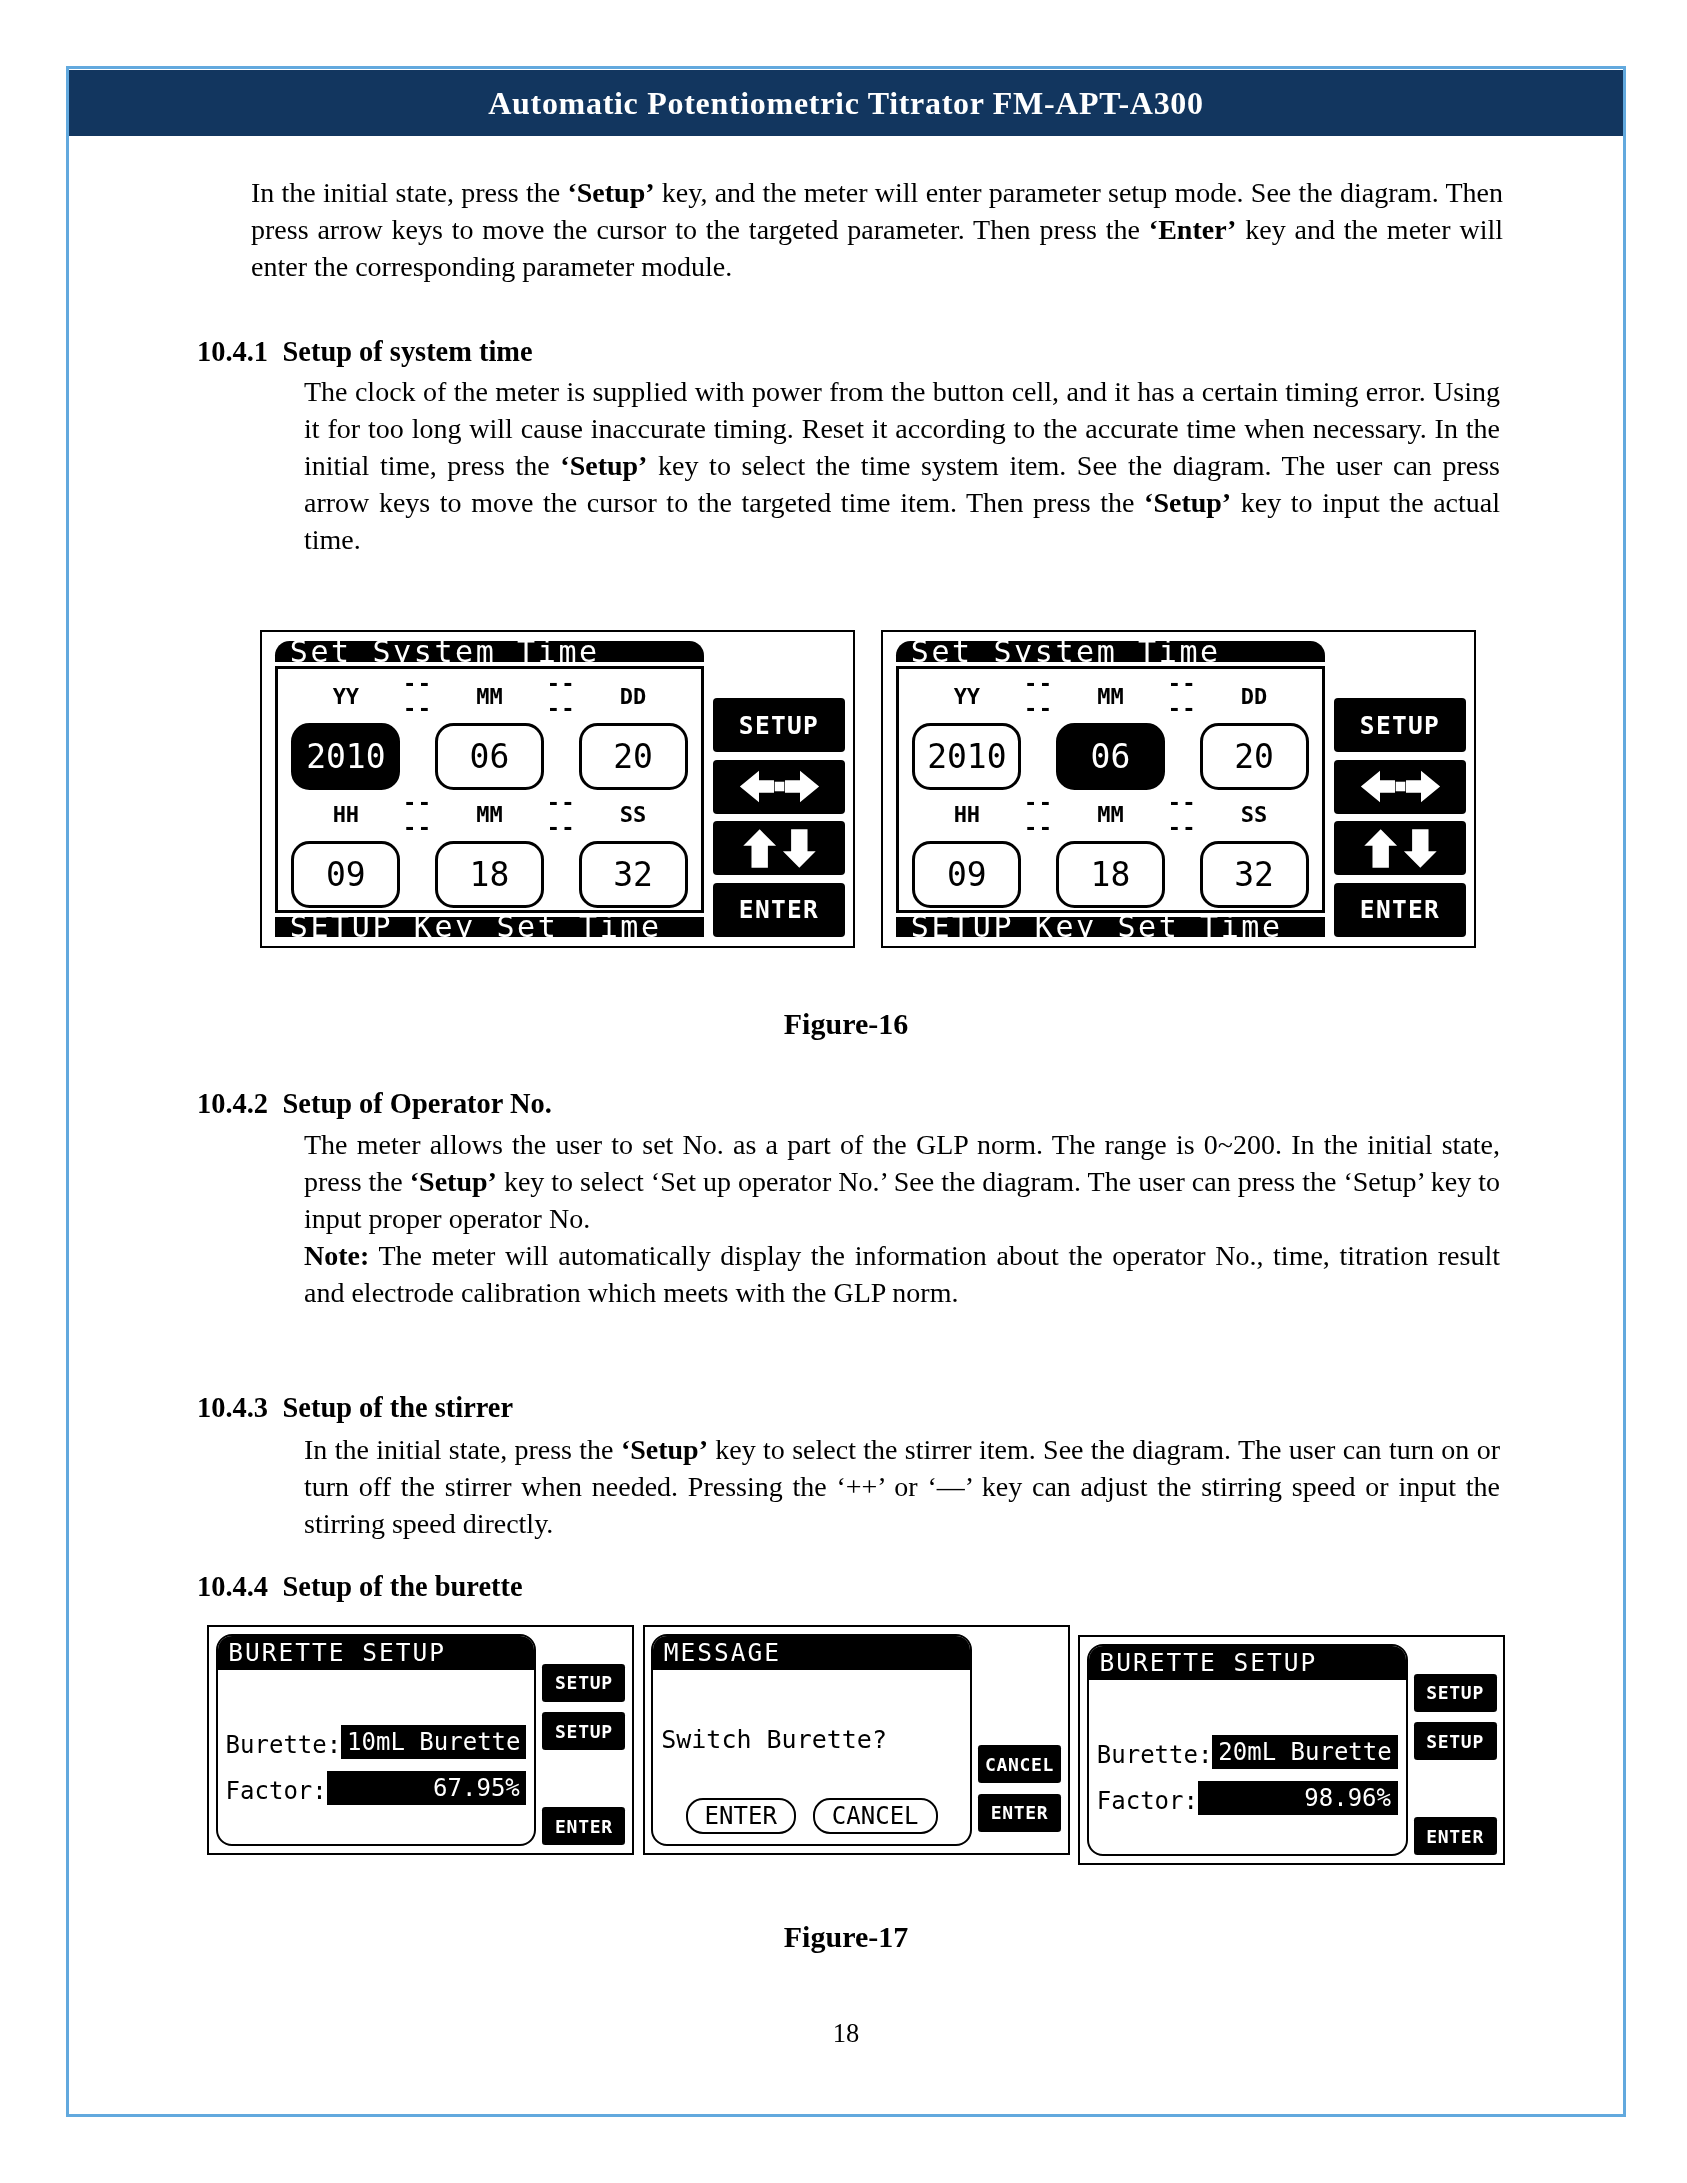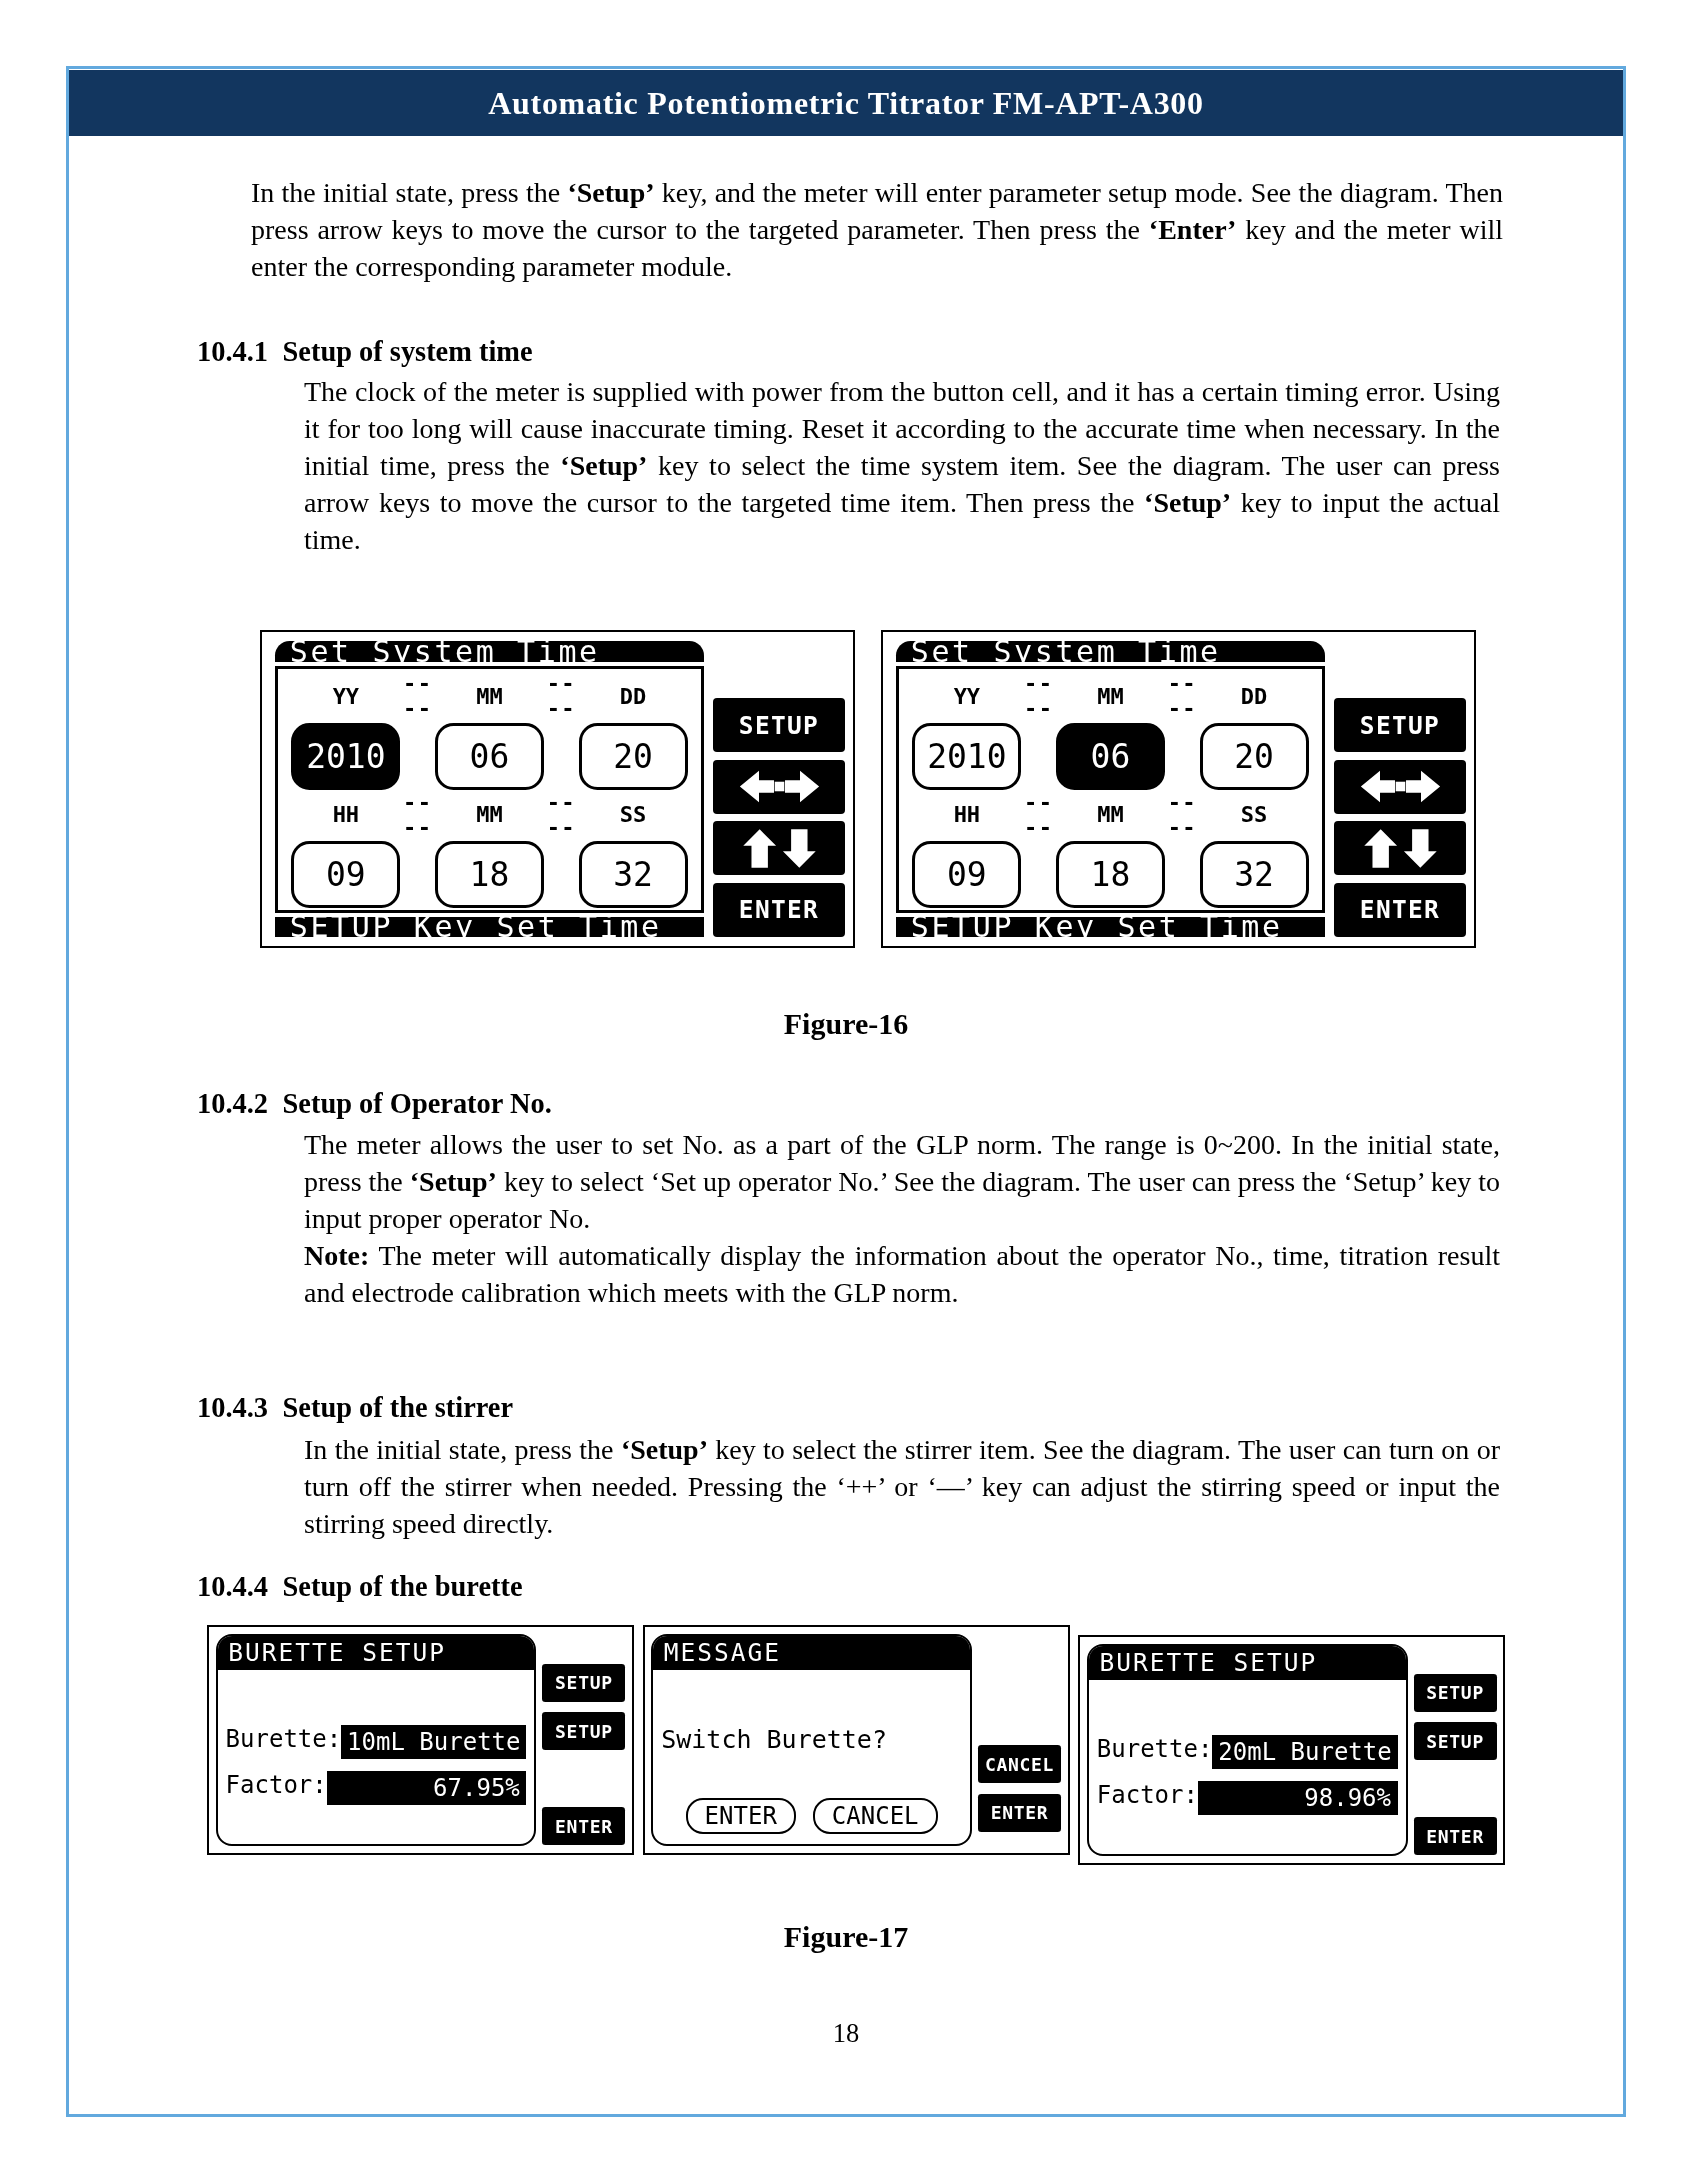--- a/index.html
+++ b/index.html
@@ -94,21 +94,21 @@
   .fig17-panel.offset { margin-top:10px; }
   .lcd2 {
     flex:1; border:2.6px solid #000; border-radius:16px; overflow:hidden;
     display:flex; flex-direction:column; background:#fff; min-width:0;gap:43px;
   }
   .lcd2-title {
     background:#000; color:#fff; height:34px; font-size:24.5px; letter-spacing:2px;
     display:flex; align-items:center; padding-left:10.6px; white-space:nowrap;
   }
   .lcd2-body { flex:1; padding:12px 8px 6.6px 8px; display:flex; flex-direction:column; }
-  .field { display:flex; align-items:flex-start; margin-bottom:12px; }
+  .field { display:flex; align-items:flex-end; margin-bottom:12px; }
   .flabel { font-size:24px; white-space:nowrap; }
   .fval {
     background:#000; color:#fff; font-size:24px; height:34px; width:206px;
     margin-left:auto; display:flex; align-items:center; justify-content:center;
     white-space:nowrap;
   }
   .fval.right { justify-content:flex-end; padding-right:6.6px; }
   .msg { font-size:25px; white-space:nowrap; }
   .msgbtns {
     margin-top:auto; display:flex; justify-content:center; gap:17px;

